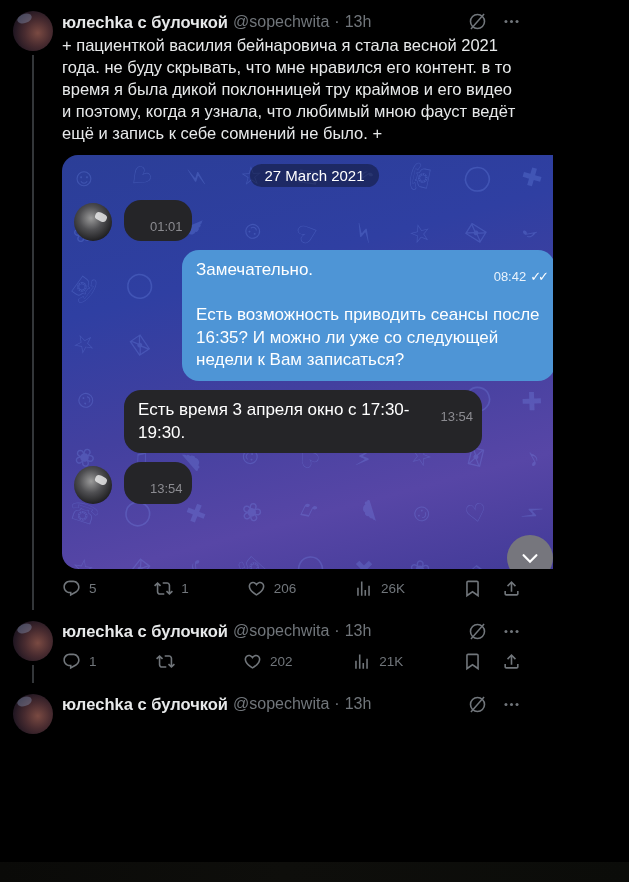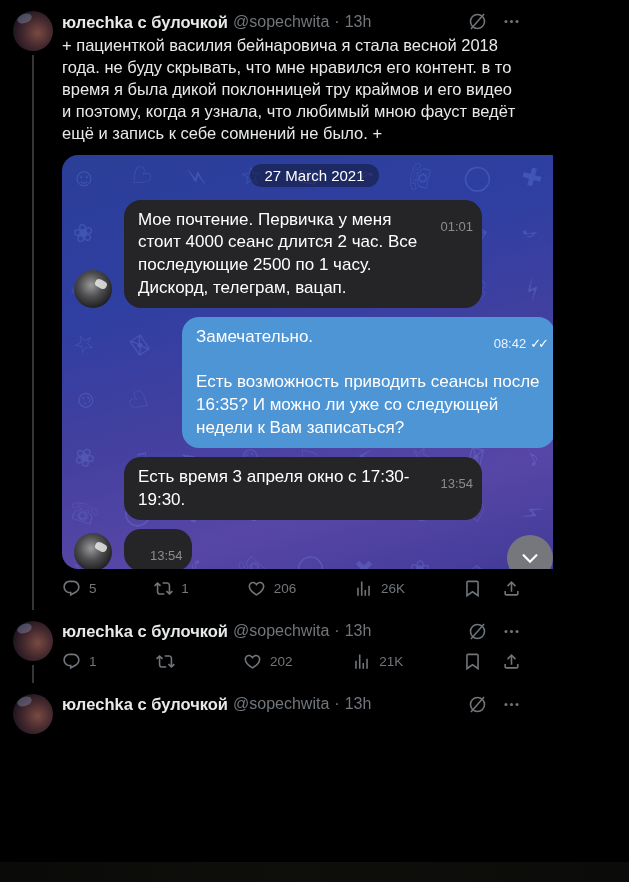--- a/index.html
+++ b/index.html
@@ -91,21 +91,21 @@
             </span>
           <span>
               <svg width="19" height="19" viewBox="0 0 24 24" fill="#71767b">
                 <circle cx="5" cy="12" r="1.9"></circle>
                 <circle cx="12" cy="12" r="1.9"></circle>
                 <circle cx="19" cy="12" r="1.9"></circle>
               </svg>
             </span>
         </span>
       </div>
-      <div class="tweet-text">+ пациенткой василия бейнаровича я стала весной 2018 года. не буду скрывать, что мне нравился его контент. в то время я была дикой поклонницей тру краймов и его видео и поэтому, когда я узнала, что любимый мною фауст ведёт ещё и запись к себе сомнений не было. +</div>
+      <div class="tweet-text">+ пациенткой василия бейнаровича я стала весной 2021 года. не буду скрывать, что мне нравился его контент. в то время я была дикой поклонницей тру краймов и его видео и поэтому, когда я узнала, что любимый мною фауст ведёт ещё и запись к себе сомнений не было. +</div>
 
       <div class="tweet-media">
         <div class="tg-pattern">
             <span style="transform: rotate(0deg);">☺</span>
             <span style="transform: rotate(47deg);">♡</span>
             <span style="transform: rotate(94deg);">⚡</span>
             <span style="transform: rotate(141deg);">☆</span>
             <span style="transform: rotate(188deg);">✉</span>
             <span style="transform: rotate(235deg);">♪</span>
             <span style="transform: rotate(282deg);">☏</span>
@@ -176,22 +176,21 @@
             <span style="transform: rotate(97deg);">☁</span>
           </div>
         <div class="tg-date-wrap">
             <span class="tg-date">27 March 2021</span>
           </div>
         <div class="tg-messages">
           <div class="tg-row in">
             <span class="slot">
                 <span class="tg-avatar"></span>
               </span>
-            <div class="bubble in"><span class="msg-meta">01:01</span><span>Мое почтение. Первичка у меня стоит 4000 сеанс длится 2 час. Все последующие 2500 по 1 часу.
-Дискорд, телеграм, вацап.</span></div>
+            <div class="bubble in"><span class="msg-meta">01:01</span></div>
           </div>
           <div class="tg-row out">
             <div class="bubble out"><span class="msg-meta"><span>08:42</span><span class="ticks">✓✓</span></span><span>Замечательно.
 
 Есть возможность приводить сеансы после 16:35? И можно ли уже со следующей недели к Вам записаться?</span></div>
           </div>
           <div class="tg-row in">
             <span class="slot"></span>
             <div class="bubble in"><span class="msg-meta">13:54</span><span>Есть время 3 апреля окно с 17:30-19:30.</span></div>
           </div>

